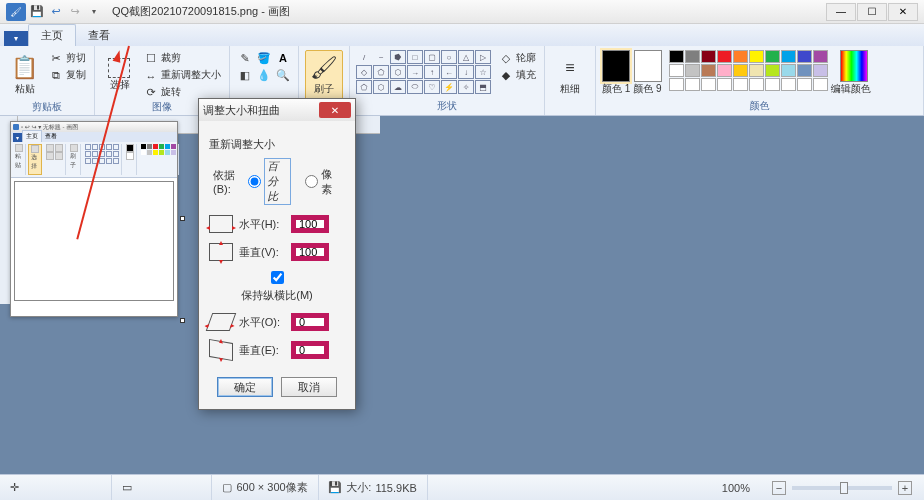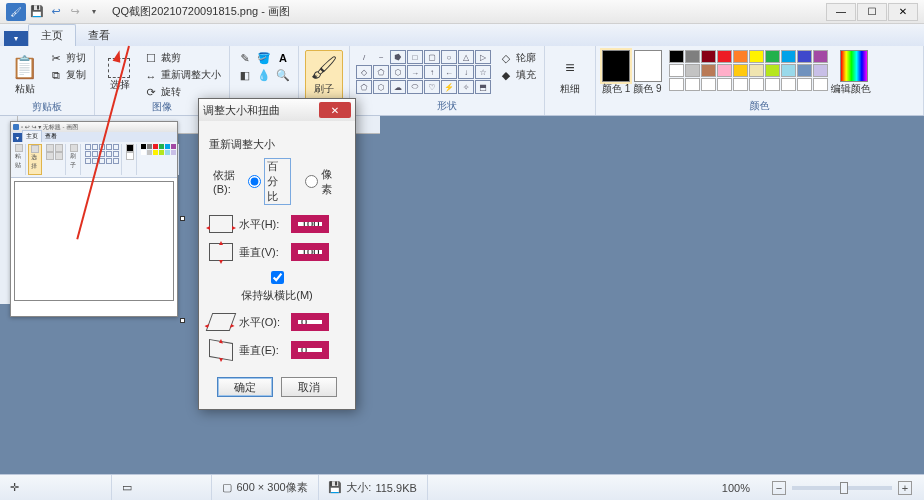--- a/index.html
+++ b/index.html
@@ -82,25 +82,25 @@
 .dlg-sec-title { margin:6px 0 6px; }
 .dlg-row { display:flex; align-items:center; gap:6px; margin:10px 0; }
 .dlg-row .pic { width:24px; height:18px; border:1px solid #555; position:relative; flex-shrink:0; }
 .pic .harr{position:absolute;left:-4px;top:7px;font-size:8px;color:#d22;}
 .pic .harr2{position:absolute;right:-4px;top:7px;font-size:8px;color:#d22;}
 .pic .varr{position:absolute;top:-6px;left:9px;font-size:8px;color:#d22;}
 .pic .varr2{position:absolute;bottom:-6px;left:9px;font-size:8px;color:#d22;}
 .pic.skew{transform:skewX(-20deg);}
 .pic.skewv{transform:skewY(10deg);}
 .dlg-row label { width:46px; font-size:11px; }
-.dlg-row input[type=text] { width:38px; height:18px; border:7px solid #be185d; padding:0 3px; font-size:11px; }
+.dlg-row input[type=text] { width:38px; height:18px; border:5px solid #be185d; padding:0 3px; font-size:11px; }
 .radio-row { display:flex; align-items:center; gap:4px; margin:4px 0 4px 4px;justify-content:space-between; }
 .radio-row .opt { display:flex; align-items:center; gap:3px; margin-right:10px; }
 .radio-row input { margin:0; }
-.radio-row .boxed { border:1px solid #7aa9e0; padding:0 2px; }
+.radio-row .boxed { border:1px solid #7aa9e0; padding:0 2px;font-style:italic; }
 .chk-row { display:flex; align-items:center; gap:4px; margin:4px 0 10px;flex-direction:column; }
 .dlg-btns { display:flex; gap:8px; justify-content:center; margin-top:18px; }
 .dlg-btn { width:56px; height:20px; border:1px solid #888; background:linear-gradient(#fdfdfd,#e6e6e6); font-size:11px; display:flex; align-items:center; justify-content:center; }
 .dlg-btn.primary { border:1px solid #4a84c4; box-shadow:0 0 0 1px #9cc4ec inset; }
 
 
 .statusbar { position:absolute; bottom:0; left:0; right:0; height:26px; background:linear-gradient(#f4f7fb,#e4ebf4); border-top:1px solid #bcc8db; display:flex; align-items:center; font-size:11px; color:#444; }
 .status-cell { padding:0 10px; border-right:1px solid #cdd7e6; height:100%; display:flex; align-items:center; gap:4px; min-width:100px; }
 .status-cell.first { width:112px; min-width:0; }
 .status-spacer { flex:1; }

